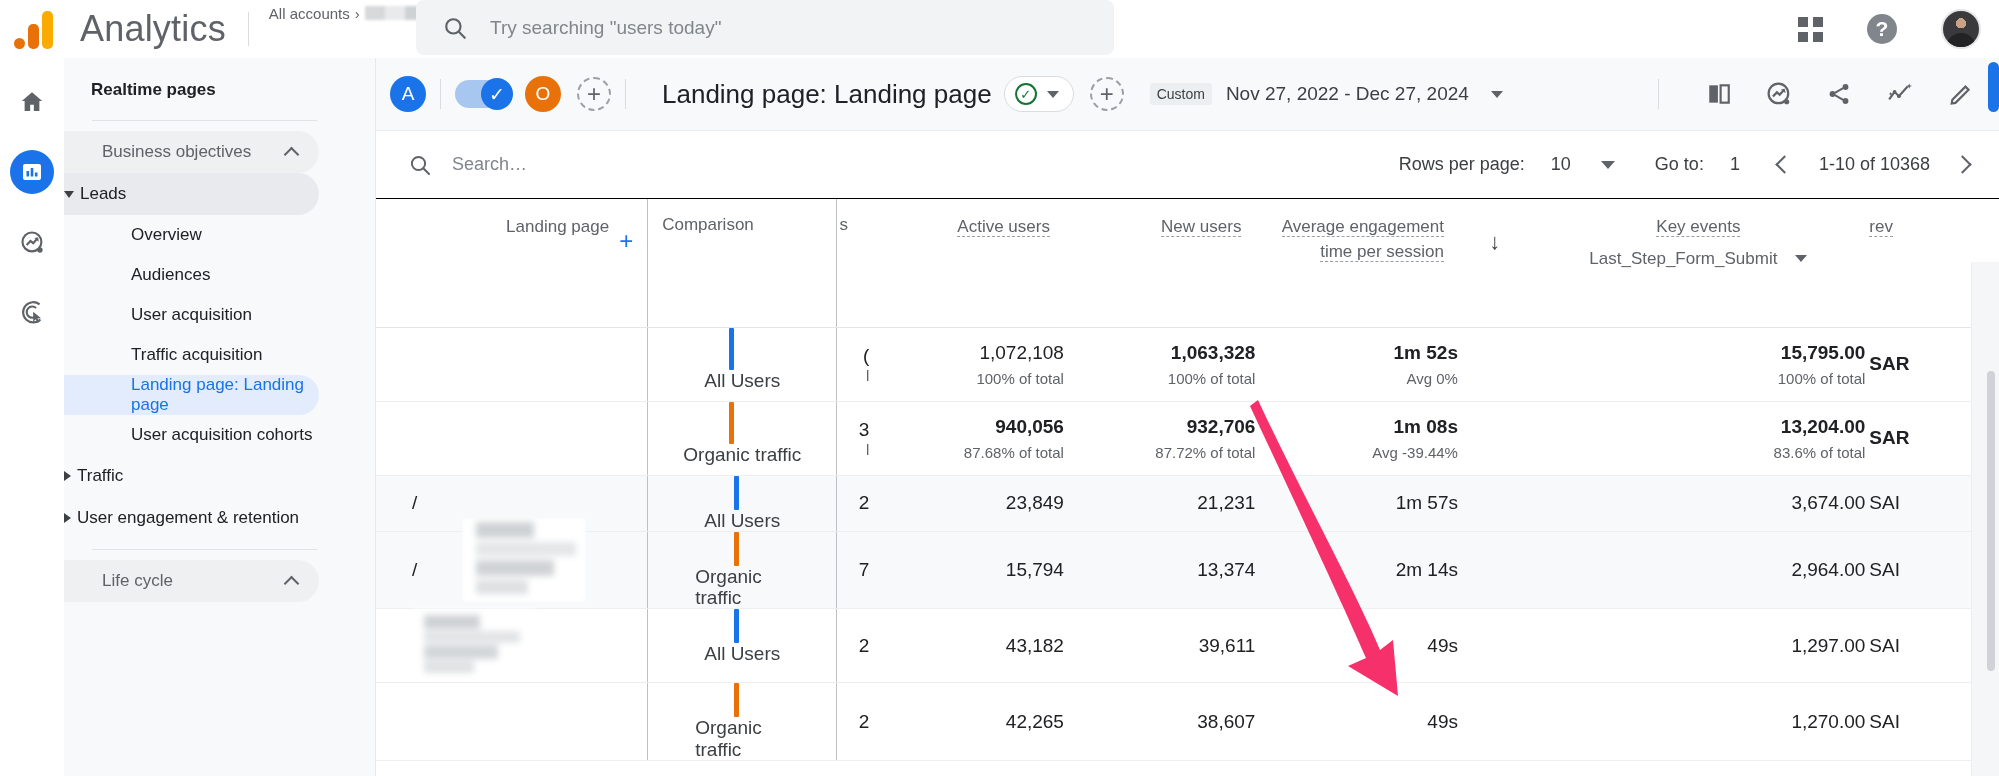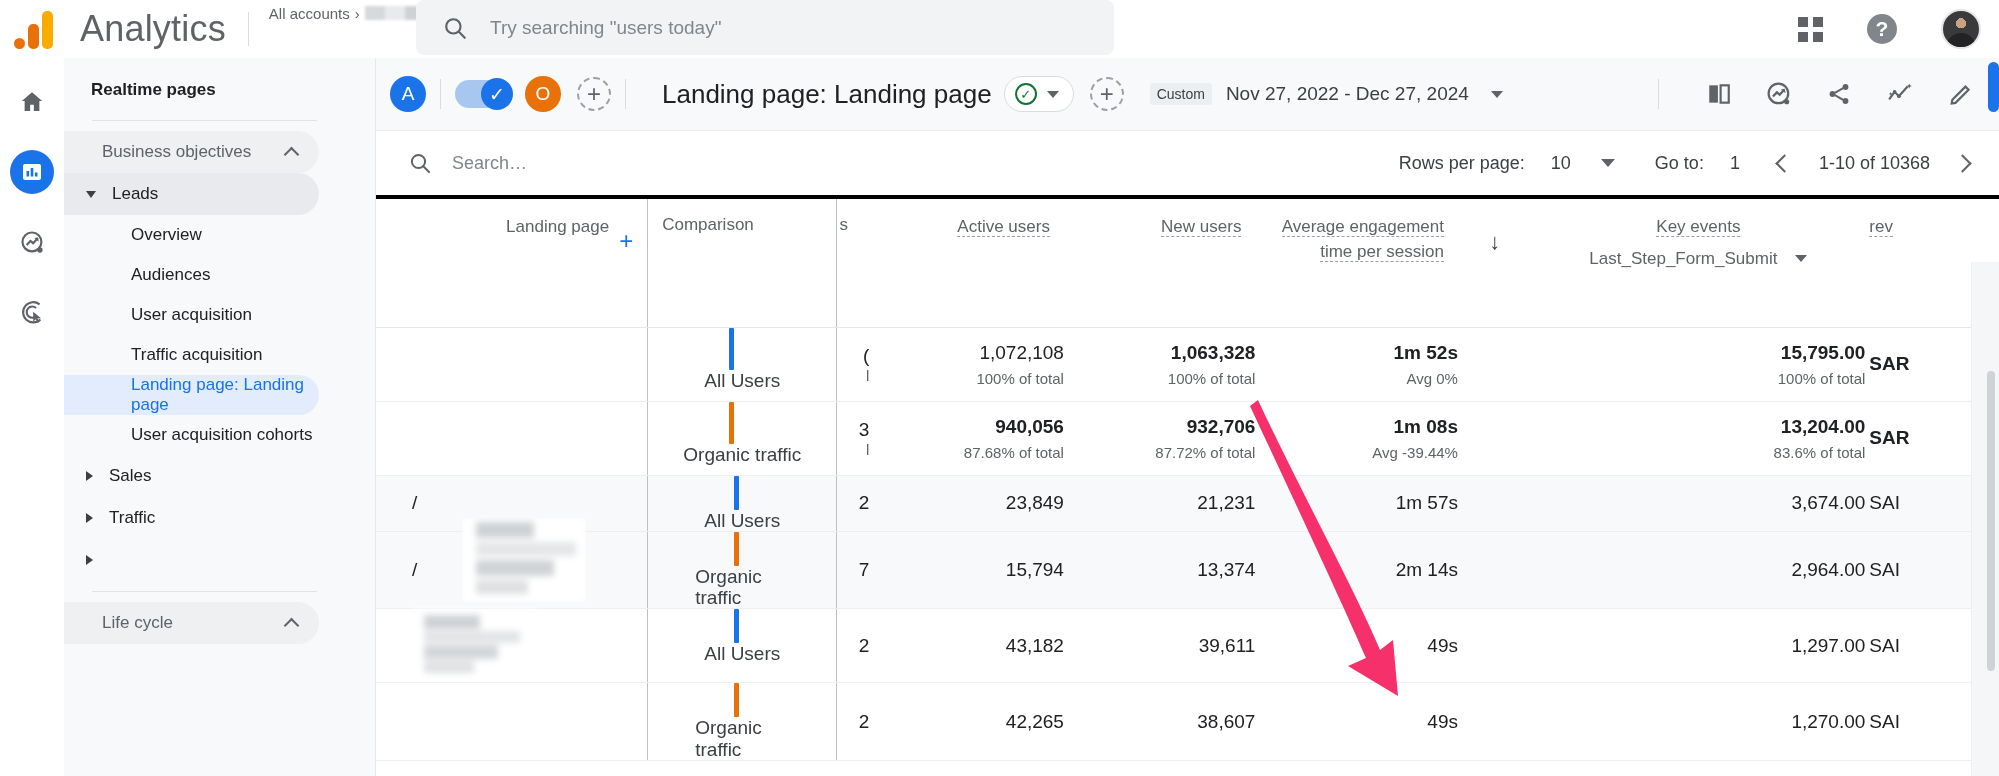--- a/index.html
+++ b/index.html
@@ -90,23 +90,23 @@
     height: 40px; display: flex; align-items: center;
     font-size: 17px; color: #202124; border-radius: 0 20px 20px 0;
     padding-left: 27px; margin-right: 56px; cursor: pointer; font-weight: bold;
   }
   .nav-section {
     height: 42px; display: flex; align-items: center; justify-content: space-between;
     font-size: 17px; color: #5f6368; border-radius: 0 22px 22px 0;
     padding-left: 38px; padding-right: 22px; margin-right: 56px; background: #eef0f2;
   }
   .nav-group {
-    height: 42px; display: flex; align-items: center; gap: 16px;
+    height: 42px; display: flex; align-items: center; gap: 6px;
     font-size: 17px; color: #202124; border-radius: 0 22px 22px 0;
-    padding-left: 22px; margin-right: 56px;
+    margin-right: 56px;
   }
   .nav-group.sel { background: #e8eaed; }
   .nav-sub {
     height: 40px; display: flex; align-items: center;
     font-size: 17px; color: #202124; border-radius: 0 22px 22px 0;
     padding-left: 67px; margin-right: 56px;
   }
   .nav-sub.active { background: #e3ecfd; color: #1a73e8; }
   .nav-div { height: 1px; background: #e1e3e6; margin: 10px 58px 10px 28px; }
   .tri-right { width:0;height:0;border-top:5px solid transparent;border-bottom:5px solid transparent;border-left:7px solid #3c4043; }
@@ -153,21 +153,21 @@
   
   .blue-scroll { position: absolute; right: 0; top: 62px; width: 11px; height: 50px; background: #1a73e8; border-radius: 6px;}
 
   
   .content {
     position: absolute; left: 376px; top: 131px; width: 1623px; height: 645px;
     background: #fff; overflow: hidden;
   }
   .tbl-toolbar {
     height: 68px; display: flex; align-items: center; padding-left: 32px; padding-right: 30px;
-    border-bottom: 4px solid #000000;
+    border-bottom: 1px solid #000000;
   }
   .tbl-search-ph { font-size: 18px; color: #80868b; margin-left: 20px;}
   .pager { margin-left: auto; display: flex; align-items: center; font-size: 18px; color: #3c4043; gap: 0; }
   .pg-label { color: #3c4043; }
   .pg-val { margin-left: 26px; }
   .pg-caret { border-left: 7px solid transparent; border-right: 7px solid transparent; border-top: 8px solid #5f6368; margin-left: 30px; }
   .chev { width: 13px; height: 13px; border-right: 2px solid #5f6368; border-top: 2px solid #5f6368; }
   .chev.left { transform: rotate(-135deg); }
   .chev.right { transform: rotate(45deg); }
 
@@ -326,28 +326,25 @@
 
   <div class="nav-sub">Overview</div>
   <div class="nav-sub">Audiences</div>
   <div class="nav-sub">User acquisition</div>
   <div class="nav-sub">Traffic acquisition</div>
   <div class="nav-sub active">Landing page: Landing page</div>
   <div class="nav-sub">User acquisition cohorts</div>
 
   <div class="nav-group">
     <span class="tri-right"></span>
-    <span>Sales</span>
+    <span>Traffic</span>
   </div>
   <div class="nav-group">
     <span class="tri-right"></span>
-    <span>Traffic</span>
-  </div>
-  <div class="nav-group">
-    <span class="tri-right"></span>
+    <span>User engagement &amp; retention</span>
   </div>
 
   <div class="nav-div"></div>
   <div class="nav-section">
     <span>Life cycle</span>
     <span class="chev-up"></span>
   </div>
 </div>
 
 <div class="rpt-header">

